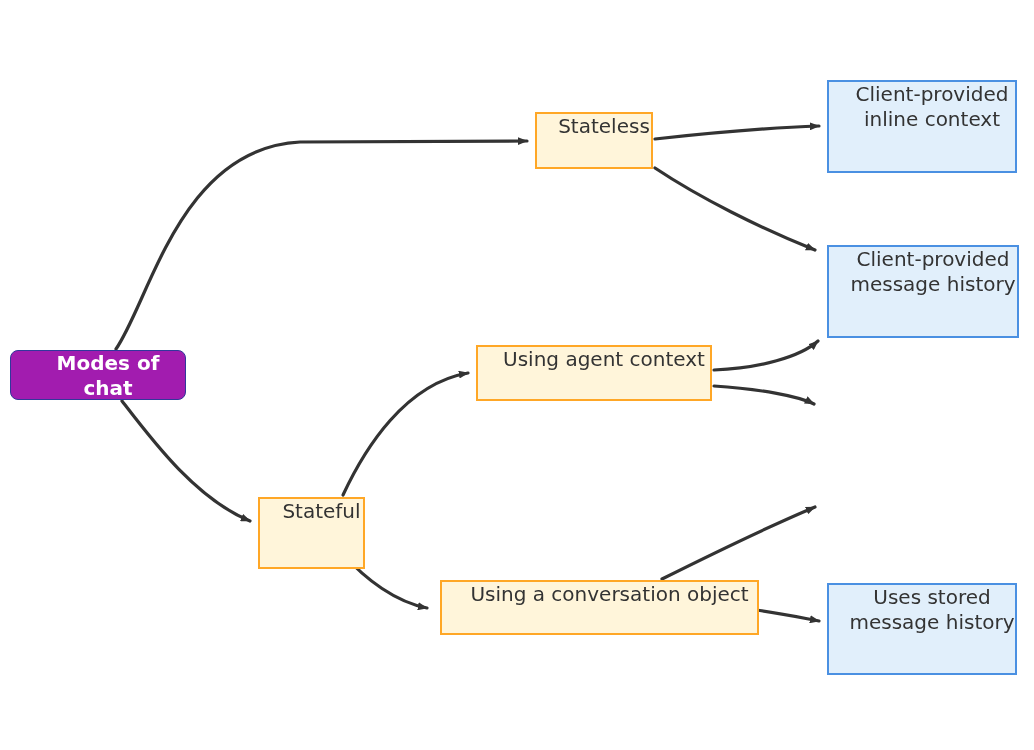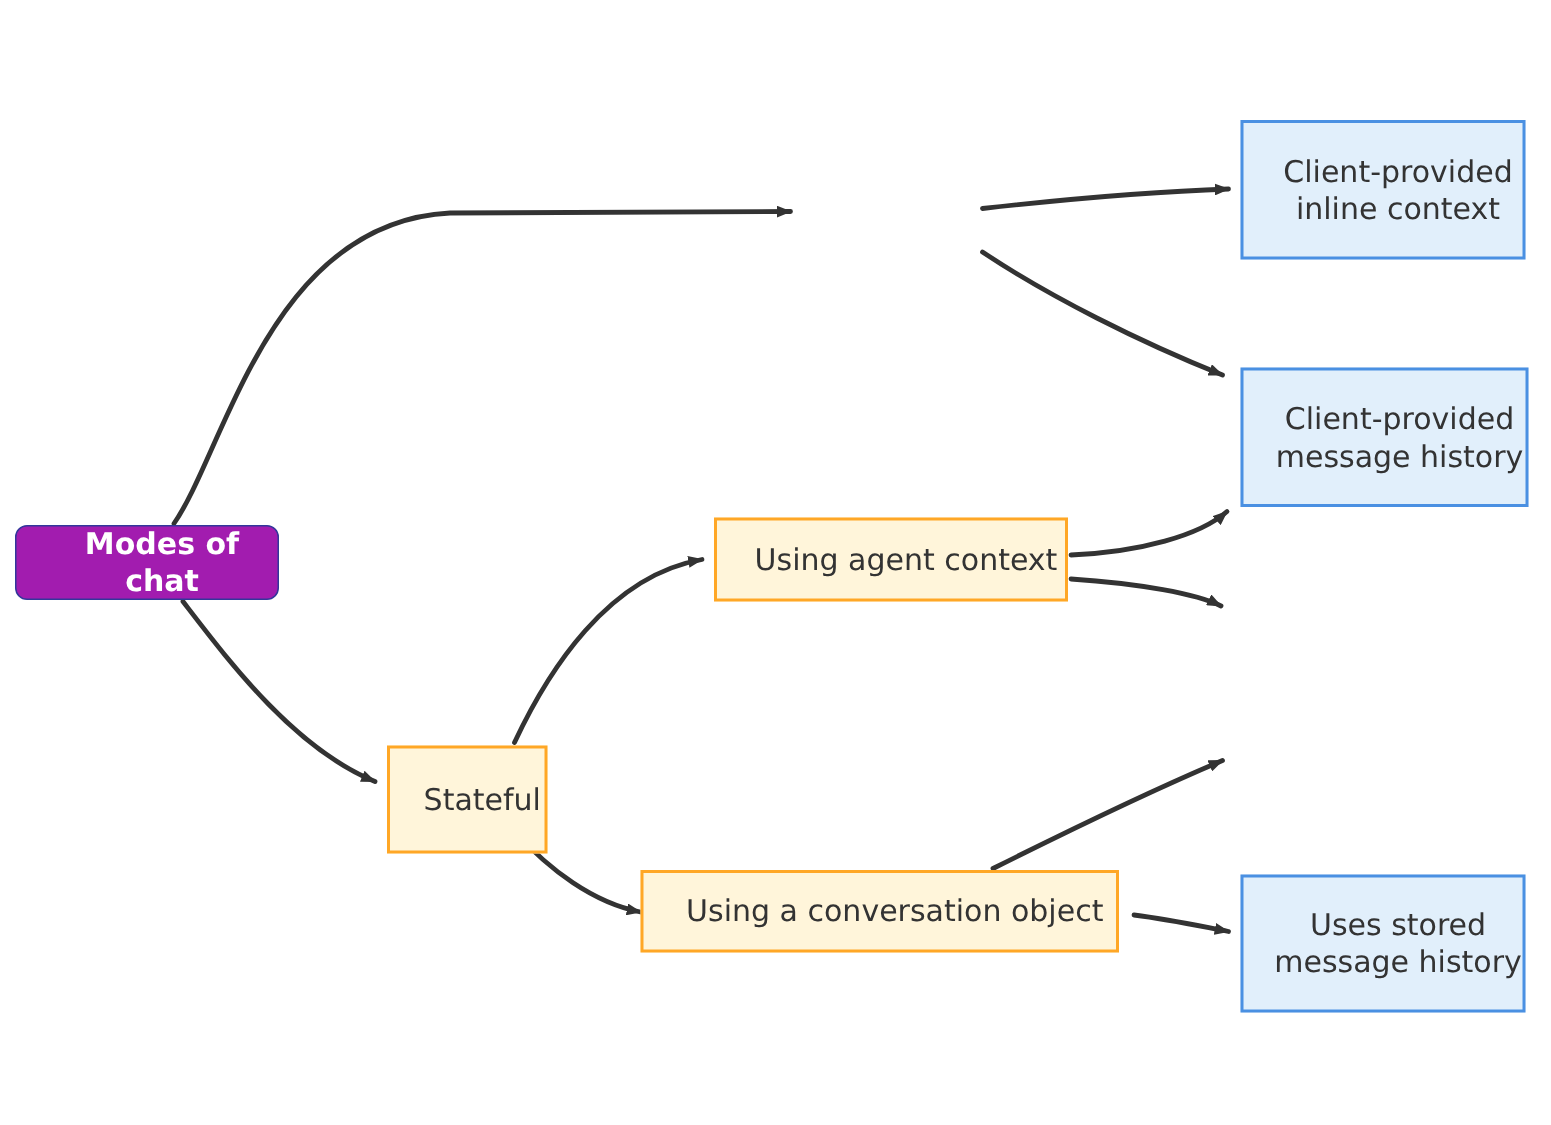--- a/index.html
+++ b/index.html
@@ -22,21 +22,20 @@
     position: absolute;
     left: 0;
     top: 0;
     width: 1034px;
     height: 750px;
   }
   .node {
     position: absolute;
     box-sizing: border-box;
     display: flex;
-    align-items: center;
     justify-content: center;
     text-align: center;
     z-index: 2;
     padding-left: 20px;
   }
   .node-label {
     display: block;
     line-height: 1.25;
     white-space: pre-line;
   }
@@ -94,30 +93,33 @@
       <path d="M 662,579 C 700,560 770,526 815,507"></path>
 
       <path d="M 756,610 C 780,613 798,617 819,621"></path>
     </g>
   </svg>
 
   <div class="node node-root" style="left:10px; top:350px; width:176px; height:50px;">
     <span class="node-label">Modes of chat</span>
   </div>
 
+  <div class="node node-branch" style="left:535px; top:112px; width:118px; height:57px;">
+    <span class="node-label">Stateless</span>
+  </div>
 
   <div class="node node-branch" style="left:258px; top:497px; width:107px; height:72px;">
     <span class="node-label">Stateful</span>
   </div>
 
   <div class="node node-branch" style="left:476px; top:345px; width:236px; height:56px;">
     <span class="node-label">Using agent context</span>
   </div>
 
-  <div class="node node-branch" style="left:427px; top:580px; width:319px; height:55px;">
+  <div class="node node-branch" style="left:440px; top:580px; width:319px; height:55px;">
     <span class="node-label">Using a conversation object</span>
   </div>
 
   <div class="node node-leaf" style="left:827px; top:80px; width:190px; height:93px;">
     <span class="node-label">Client-provided
 inline context</span>
   </div>
 
   <div class="node node-leaf" style="left:827px; top:245px; width:192px; height:93px;">
     <span class="node-label">Client-provided

